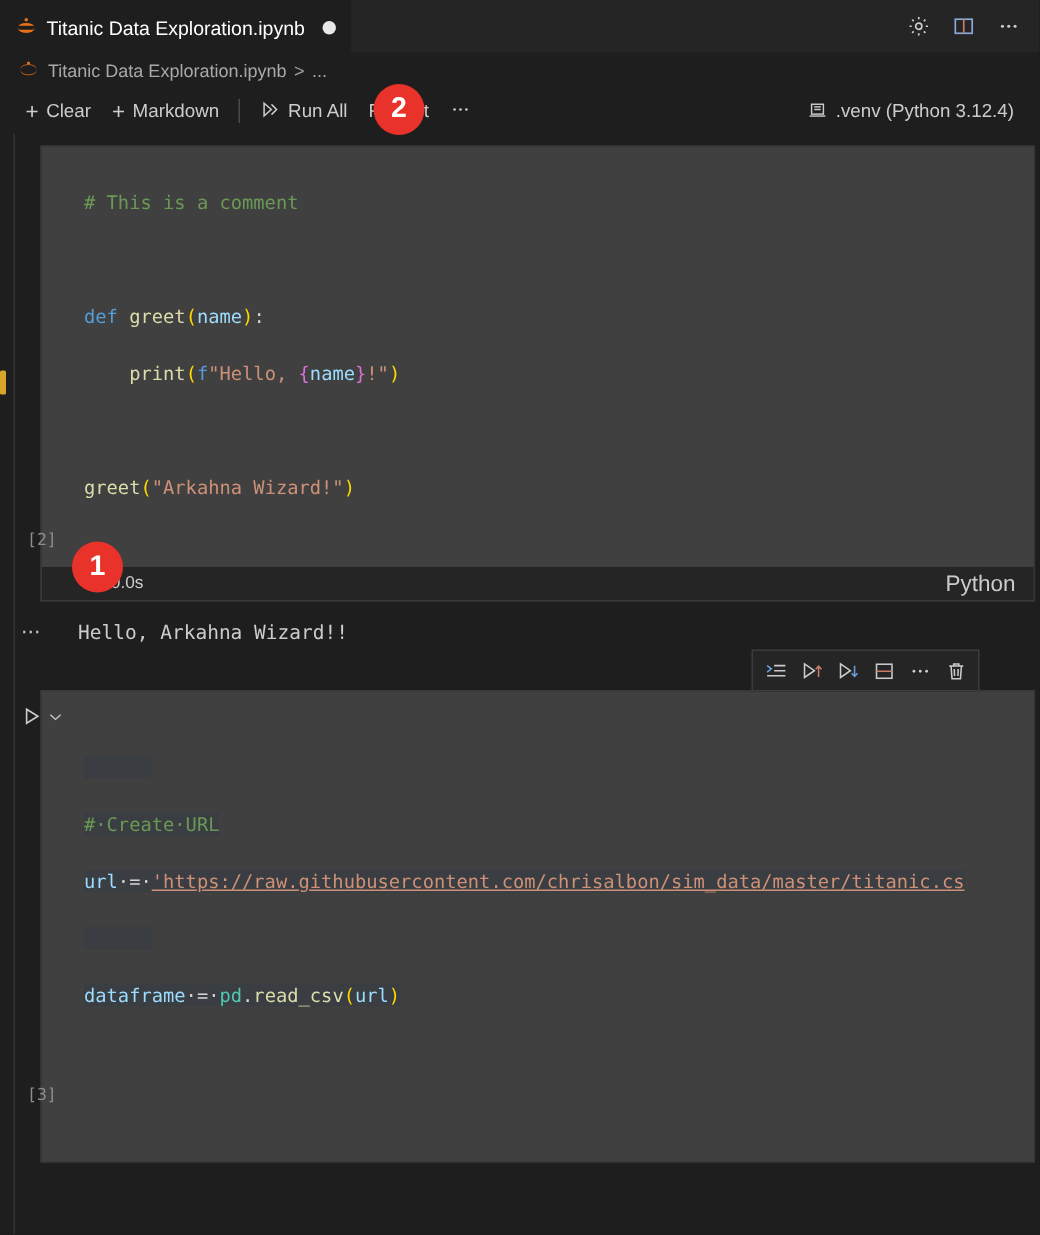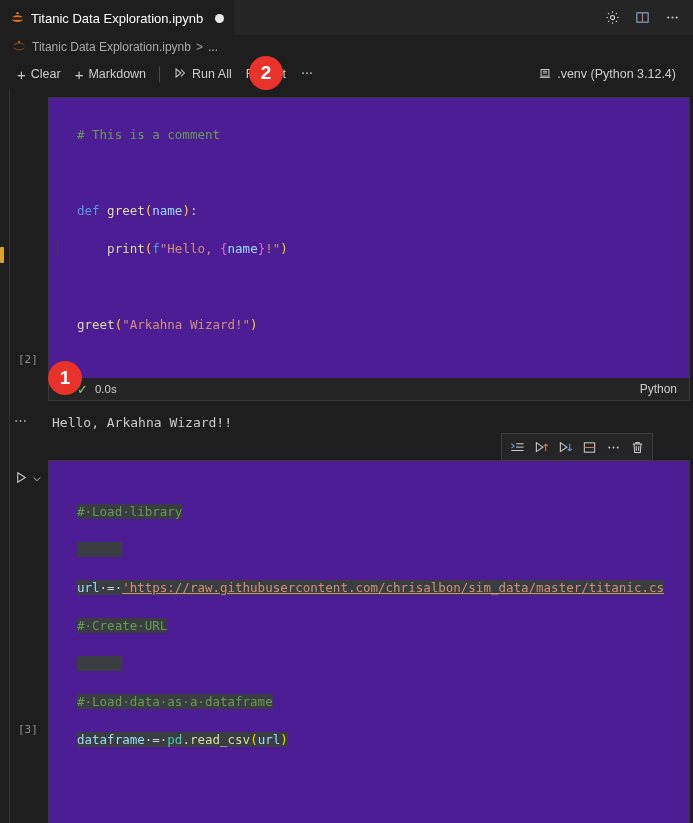--- a/index.html
+++ b/index.html
@@ -76,23 +76,23 @@
     width: 1px; background: #333333;
   }
   .yellow-mark {
     position: absolute; left: 0px; width: 4px; height: 16px;
     background: #d7a62a; border-radius: 1px;
   }
 
   
   .cell { position: relative; }
   .cell-editor-wrap {
-    margin-left: 48px; margin-right: 3px;
+    margin-left: 27px; margin-right: 3px;
     border: 1px solid #37373d;
-    background: #4c1d95;
+    background: #404040;
   }
   .cell-editor-wrap.focused { border-color: #37373d; }
   .code {
     font-family: "DejaVu Sans Mono", monospace;
     font-size: 12.5px; line-height: 19px;
     padding: 8px 0 6px 0;
     white-space: pre; overflow: hidden;
   }
   .code .ln { padding-left: 28px; height: 19px; }
   .indent-guide {
@@ -116,21 +116,21 @@
   .urlunder { text-decoration: underline; text-decoration-color: #CE9178; }
 
   
   .cell-status {
     display: flex; align-items: center;
     height: 22px; padding: 0 8px 0 28px;
     font-size: 11.5px; color: #cccccc; background: #252526;
   }
   .check { color: #89d185; font-size: 13px; margin-right: 7px; }
   .dur { color: #cccccc; font-size: 11.5px; }
-  .lang { margin-left: auto; color: #cccccc; font-size: 12px; padding-right: 4px; }
+  .lang { margin-left: auto; color: #cccccc; font-size: 15px; padding-right: 4px; }
   .exec-count {
     position: absolute; left: 18px; font-size: 11px;
     color: #8c8c8c; font-family: "DejaVu Sans Mono", monospace;
   }
 
   
   .output-row { position: relative; display: flex; }
   .out-dots {
     position: absolute; left: 14px; top: 4px;
     color: #cccccc; font-size: 13px; letter-spacing: 1px;
@@ -350,26 +350,24 @@
       </span>
       <span>
         <svg viewBox="0 0 16 16" width="12" height="12" fill="none" stroke="#cccccc" stroke-width="1.15">
           <path d="M3.5 6 L8 10.2 L12.5 6"></path>
         </svg>
       </span>
     </div>
 
     <div class="cell-editor-wrap focused" style="margin-top:0;">
       <div class="code" style="padding-top:22px;">
-<div class="ln"><span class="sel c-com">#·Load·library</span></div>
 <div class="ln"><span class="sel">&nbsp;&nbsp;&nbsp;&nbsp;&nbsp;&nbsp;</span></div>
+<div class="ln"><span class="sel c-com">#·Create·URL</span></div>
 <div class="ln"><span class="sel"><span class="c-var">url</span><span class="c-op">·=·</span><span class="c-str urlunder">'https://raw.githubusercontent.com/chrisalbon/sim_data/master/titanic.cs</span></span></div>
-<div class="ln"><span class="sel c-com">#·Create·URL</span></div>
 <div class="ln"><span class="sel">&nbsp;&nbsp;&nbsp;&nbsp;&nbsp;&nbsp;</span></div>
-<div class="ln"><span class="sel c-com">#·Load·data·as·a·dataframe</span></div>
 <div class="ln"><span class="sel"><span class="c-var">dataframe</span><span class="c-op">·=·</span><span class="c-cls">pd</span><span class="c-op">.</span><span class="c-fn">read_csv</span><span class="c-p1">(</span><span class="c-var">url</span><span class="c-p1">)</span></span></div>
 
 
 
       </div>
 
     </div>
     <div class="exec-count" style="top:263px">[3]</div>
   </div>
 

